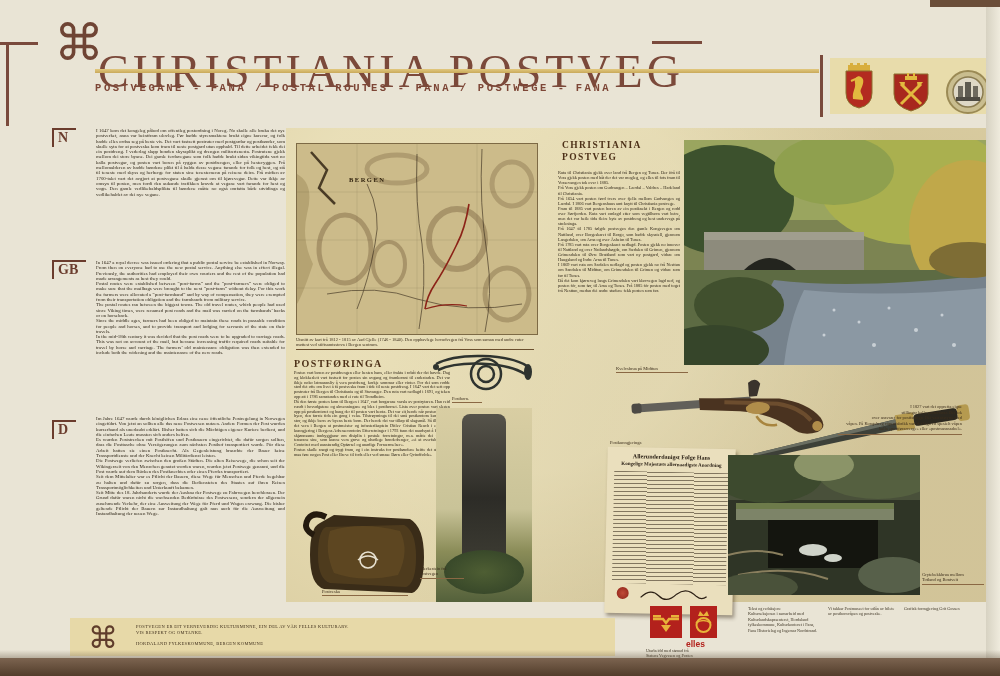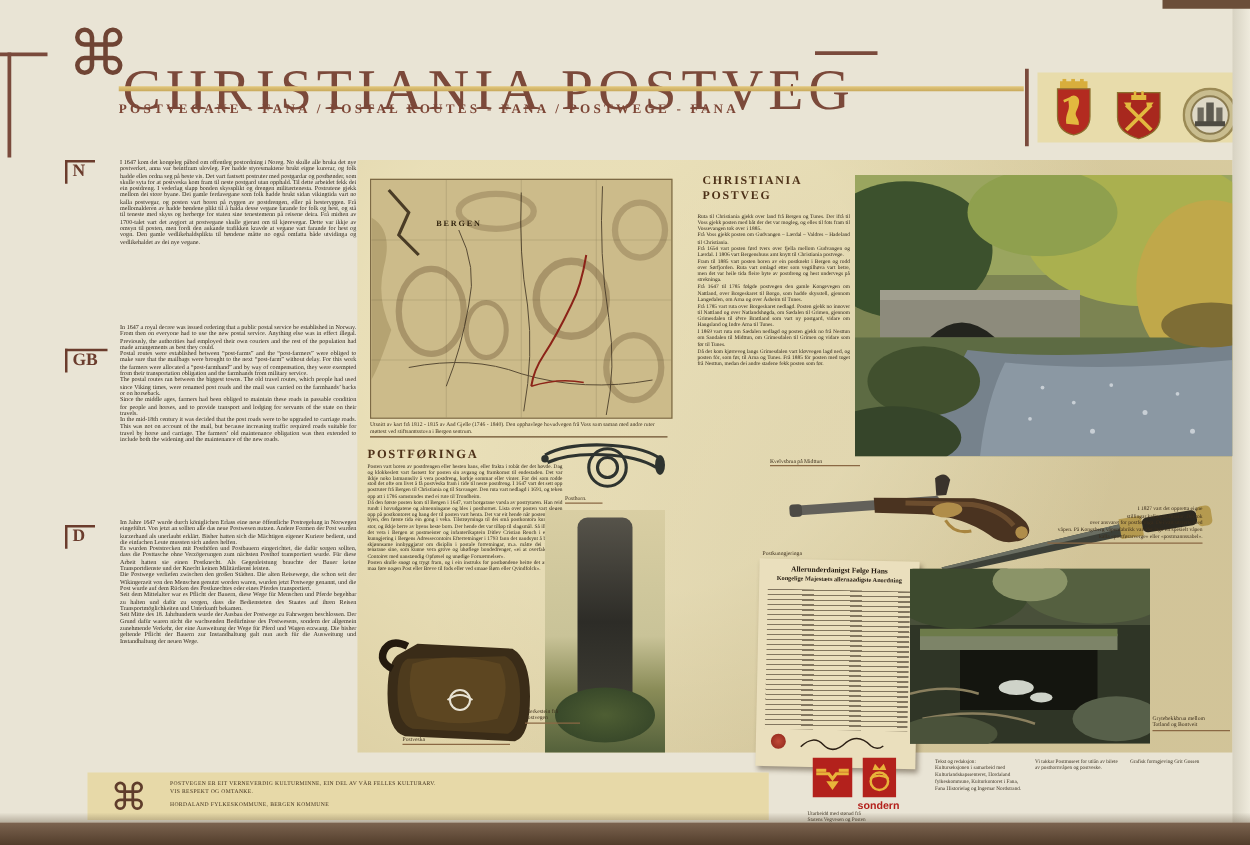--- a/index.html
+++ b/index.html
@@ -8,21 +8,21 @@
     font-family:"Liberation Serif",serif;color:#33291c;}
   .abs{position:absolute;}
   .tex{background-image:
       radial-gradient(circle at 18% 22%, rgba(255,255,255,.25) 0 30%, rgba(0,0,0,0) 60%),
       radial-gradient(circle at 80% 70%, rgba(120,100,70,.07) 0 40%, rgba(0,0,0,0) 70%),
       radial-gradient(circle at 45% 95%, rgba(90,80,60,.08) 0 30%, rgba(0,0,0,0) 60%);}
   .rule{background:#7a4a3c;}
   #title{left:98px;top:14px;font-size:46px;letter-spacing:4px;color:#7b493a;font-weight:400;white-space:nowrap;}
   #hsym{left:54px;top:14px;font-size:50px;color:#6f4434;}
   #goldline{left:95px;top:69px;width:724px;height:4px;background:linear-gradient(#e2c87e,#c9a95a);}
-  #subtitle{left:95px;top:82px;font-size:10.5px;letter-spacing:2.6px;color:#7d4636;font-weight:700;}
+  #subtitle{left:95px;top:82px;font-size:10.5px;letter-spacing:2.6px;color:#7d4636;font-weight:700;font-family:Liberation Mono, monospace;}
   #emblemband{left:830px;top:58px;width:170px;height:56px;background:#e8dcab;}
   .marker{font-weight:700;font-size:14px;color:#6b3c2d;border-top:2px solid #6b3c2d;border-left:2px solid #6b3c2d;padding:1px 8px 2px 4px;line-height:1;}
   .coltxt{font-size:4.9px;line-height:1.08;text-align:justify;color:#2f2618;white-space:pre-line;}
   #panel{left:286px;top:128px;width:700px;height:474px;background:#ddd0a4;
     background-image:radial-gradient(circle at 30% 30%, rgba(255,250,220,.35) 0 35%, rgba(0,0,0,0) 70%),
                      radial-gradient(circle at 85% 85%, rgba(110,90,50,.10) 0 40%, rgba(0,0,0,0) 75%);}
   .cap{font-size:4.5px;line-height:1.2;color:#3c2e1c;border-bottom:1px solid #8a6844;padding-bottom:1px;white-space:pre-line;}
   .h2{font-weight:700;color:#4d3118;letter-spacing:1.4px;font-size:10px;}
   #map{left:10px;top:15px;width:240px;height:190px;background:#ccbb8a;border:1px solid #7d6a45;}
   #doc{left:320px;top:320px;width:128px;height:166px;background:#eadfbd;transform:rotate(1.2deg);
@@ -79,21 +79,21 @@
       <rect x="12" y="16" width="5" height="12" fill="#6e6a5e"></rect>
         <rect x="19" y="12" width="6" height="16" fill="#5d5a50"></rect>
         <rect x="27" y="16" width="5" height="12" fill="#6e6a5e"></rect>
       <rect x="10" y="27" width="24" height="4" fill="#4e4b42"></rect>
     </svg>
   </div>
 
   <div class="abs marker" style="left:52px;top:128px;">N</div>
   <div class="abs coltxt" style="left:96px;top:128px;width:189px;">I 1647 kom det kongeleg påbod om offentleg postordning i Noreg. No skulle alle bruka det nye postverket, anna var beintfram ulovleg. Før hadde styresmaktene brukt eigne kurerar, og folk hadde elles ordna seg på beste vis. Det vart fastsett postruter med postgardar og postbønder, som skulle syta for at postveska kom fram til neste postgard utan opphald. Til dette arbeidet fekk dei ein postdreng. I vederlag slapp bonden skyssplikt og drengen militærtenesta. Postrutene gjekk mellom dei store byane. Dei gamle ferdavegane som folk hadde brukt sidan vikingtida vart no kalla postvegar, og posten vart boren på ryggen av postdrengen, eller på hesteryggen. Frå mellomalderen av hadde bøndene plikt til å halda desse vegane farande for folk og hest, og stå til teneste med skyss og herberge for staten sine tenestemenn på reisene deira. Frå midten av 1700-talet vart det avgjort at postvegane skulle gjerast om til kjørevegar. Dette var ikkje av omsyn til posten, men fordi den aukande trafikken kravde at vegane vart farande for hest og vogn. Den gamle vedlikehaldsplikta til bøndene måtte no også omfatta både utvidinga og vedlikehaldet av dei nye vegane.</div>
 
-  <div class="abs marker" style="left:52px;top:279px;">GB</div>
+  <div class="abs marker" style="left:52px;top:260px;">GB</div>
   <div class="abs coltxt" style="left:96px;top:260px;width:189px;">In 1647 a royal decree was issued ordering that a public postal service be established in Norway. From then on everyone had to use the new postal service. Anything else was in effect illegal. Previously, the authorities had employed their own couriers and the rest of the population had made arrangements as best they could.
 Postal routes were established between “post-farms” and the “post-farmers” were obliged to make sure that the mailbags were brought to the next “post-farm” without delay. For this work the farmers were allocated a “post-farmhand” and by way of compensation, they were exempted from their transportation obligation and the farmhands from military service.
 The postal routes ran between the biggest towns. The old travel routes, which people had used since Viking times, were renamed post roads and the mail was carried on the farmhands’ backs or on horseback.
 Since the middle ages, farmers had been obliged to maintain these roads in passable condition for people and horses, and to provide transport and lodging for servants of the state on their travels.
 In the mid-18th century it was decided that the post roads were to be upgraded to carriage roads. This was not on account of the mail, but because increasing traffic required roads suitable for travel by horse and carriage. The farmers’ old maintenance obligation was then extended to include both the widening and the maintenance of the new roads.</div>
 
   <div class="abs marker" style="left:52px;top:420px;">D</div>
   <div class="abs coltxt" style="left:96px;top:416px;width:189px;">Im Jahre 1647 wurde durch königlichen Erlass eine neue öffentliche Postregelung in Norwegen eingeführt. Von jetzt an sollten alle das neue Postwesen nutzen. Andere Formen der Post wurden kurzerhand als unerlaubt erklärt. Bisher hatten sich die Mächtigen eigener Kuriere bedient, und die einfachen Leute mussten sich anders helfen.
 Es wurden Poststrecken mit Posthöfen und Postbauern eingerichtet, die dafür sorgen sollten, dass die Posttasche ohne Verzögerungen zum nächsten Posthof transportiert wurde. Für diese Arbeit hatten sie einen Postknecht. Als Gegenleistung brauchte der Bauer keine Transportdienste und der Knecht keinen Militärdienst leisten.
 Die Postwege verliefen zwischen den großen Städten. Die alten Reisewege, die schon seit der Wikingerzeit von den Menschen genutzt worden waren, wurden jetzt Postwege genannt, und die Post wurde auf dem Rücken des Postknechtes oder eines Pferdes transportiert.
@@ -279,21 +279,21 @@
     <path d="M11 19 L16 26 L21 19 Z" fill="#e8b33a"></path>
     <rect x="3" y="9" width="8" height="2.5" fill="#e8b33a"></rect>
       <rect x="21" y="9" width="8" height="2.5" fill="#e8b33a"></rect>
   </svg>
   <svg class="abs" style="left:690px;top:606px;" width="27" height="32" viewBox="0 0 27 32">
     <rect width="27" height="32" fill="#b3211c"></rect>
     <path d="M8 10 L10 5 L13.5 9 L17 5 L19 10 Z" fill="#e8b33a"></path>
     <circle cx="13.5" cy="19" r="7" fill="none" stroke="#e8b33a" stroke-width="2"></circle>
     <path d="M6 17 Q13 12 21 17" stroke="#e8b33a" stroke-width="1.6" fill="none"></path>
   </svg>
-  <div class="abs" style="left:686px;top:639px;font-family:'Liberation Sans',sans-serif;font-weight:700;font-size:8.5px;color:#b3211c;">sondern</div>
+  <div class="abs" style="left:686px;top:639px;font-family:'Liberation Sans',sans-serif;font-weight:700;font-size:8.5px;color:#b3211c;">elles</div>
   <div class="abs credit" style="left:646px;top:648px;width:80px;">Utarbeidd med stønad frå
 Statens Vegvesen og Posten</div>
 
   <div class="abs credit" style="left:748px;top:606px;width:80px;">Tekst og redaksjon:
 Kulturseksjonen i samarbeid med
 Kulturlandskapssenteret, Hordaland
 fylkeskommune, Kulturkontoret i Fana,
 Fana Historielag og Ingemar Nordstrand.</div>
   <div class="abs credit" style="left:828px;top:606px;width:80px;">Vi takkar Postmuseet for utlån av bilete
 av posthornvåpen og postveske.</div>

